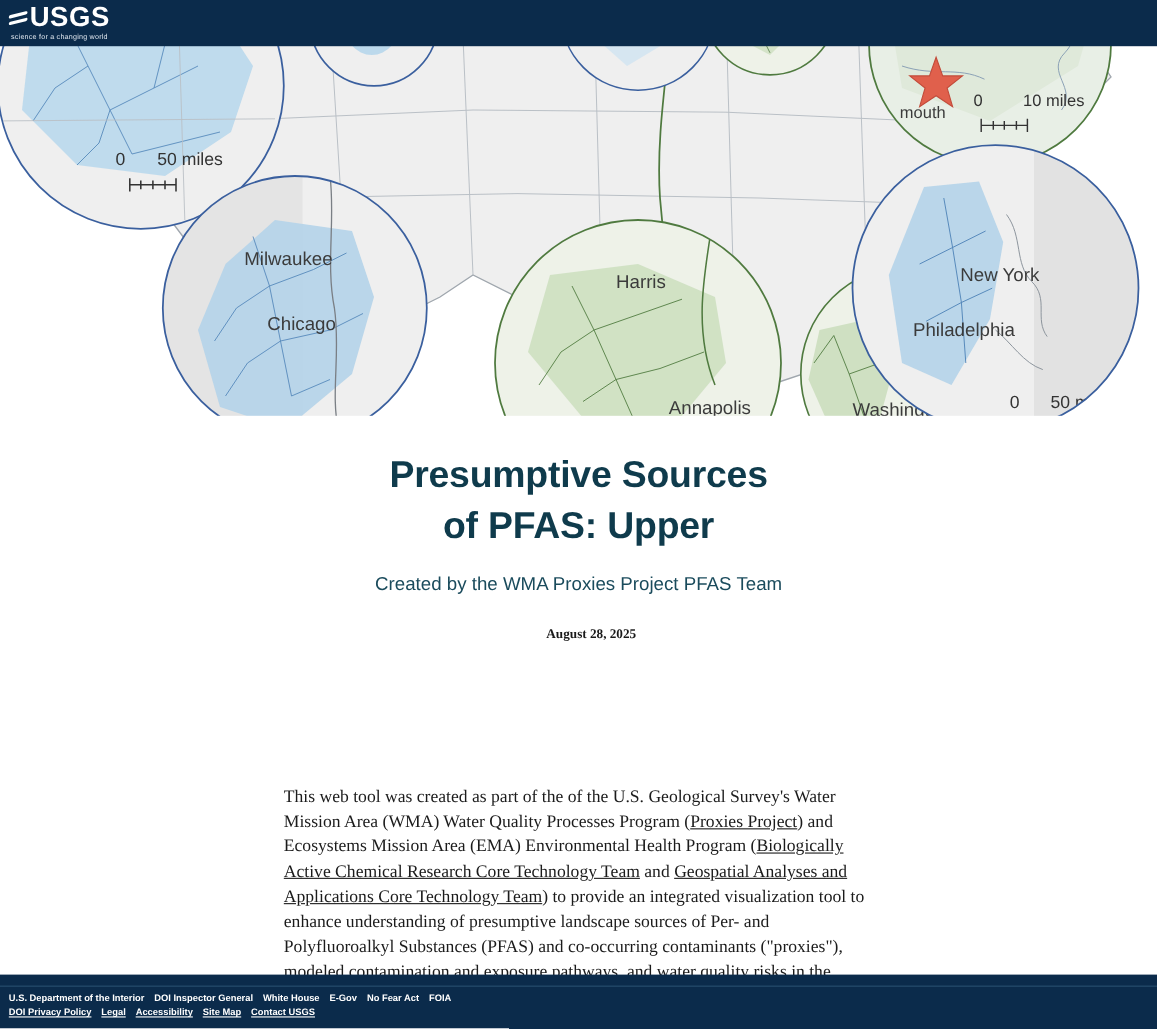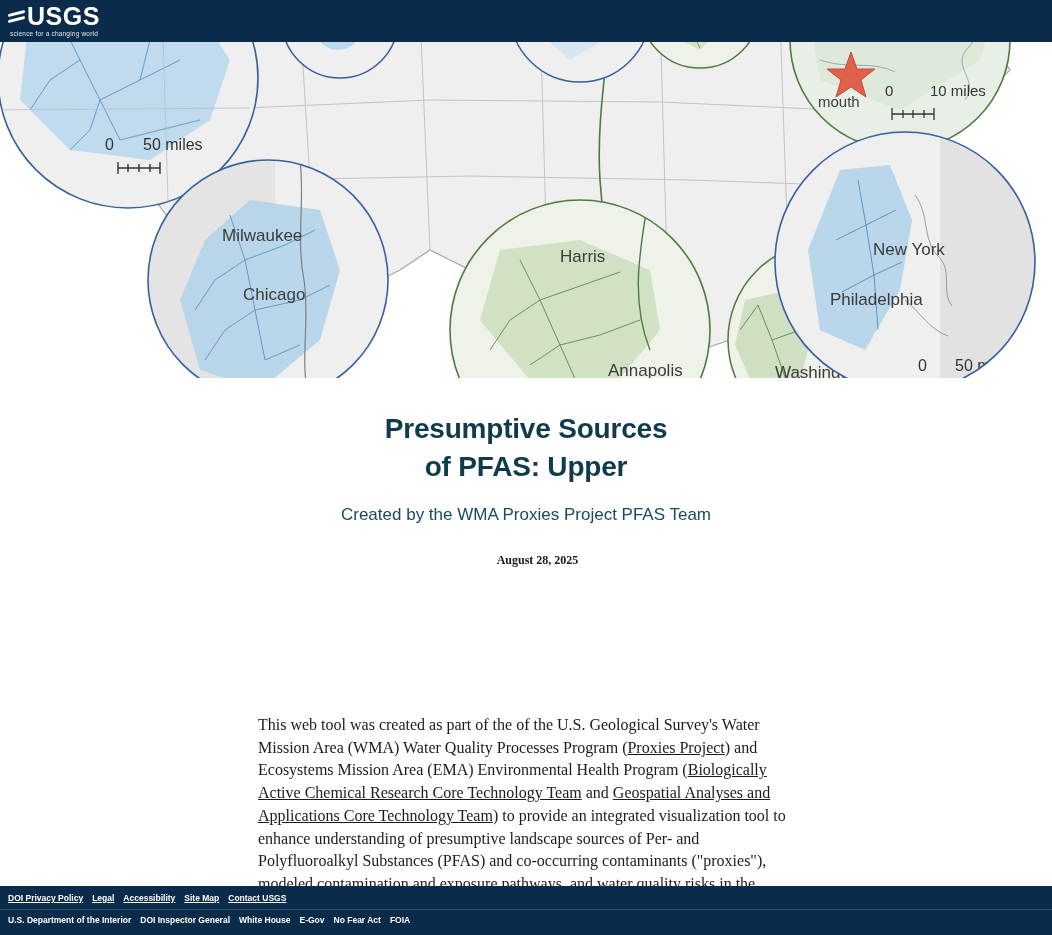--- a/index.html
+++ b/index.html
@@ -83,21 +83,21 @@
   .title-block {
     position: absolute;
     top: 390px; left: 0;
     width: 1052px;
     text-align: center;
   }
   .main-title {
     margin: 20px auto 0;
     width: 420px;
     color: #0f3b4c;
-    font-size: 28px;
+    font-size: 34px;
     font-weight: bold;
     line-height: 1.34;
     letter-spacing: -0.2px;
   }
   .subtitle {
     margin-top: 20px;
     color: #1a4b5c;
     font-size: 17px;
     font-weight: normal;
   }
@@ -398,21 +398,21 @@
     </h1>
     <div class="subtitle">Created by the WMA Proxies Project PFAS Team</div>
     <div class="date">August 28, 2025</div>
   </div>
 
   <div class="body-wrap">
     <p class="body-text"><span>This web tool was created as part of the of the U.S. Geological Survey's Water Mission Area (WMA) Water Quality Processes Program (</span><a href="#">Proxies Project</a><span>) and Ecosystems Mission Area (EMA) Environmental Health Program (</span><a href="#">Biologically Active Chemical Research Core Technology Team</a><span> and </span><a href="#">Geospatial Analyses and Applications Core Technology Team</a><span>) to provide an integrated visualization tool to enhance understanding of presumptive landscape sources of Per- and Polyfluoroalkyl Substances (PFAS) and co-occurring contaminants ("proxies"), modeled contamination and exposure pathways, and water quality risks in the Upper Colorado River Basin (UCOL).</span></p>
   </div>
 
   <div class="footer">
+    <div class="footer-row row2">
+      <span class="lead">U.S. Department of the Interior</span><a href="#">DOI Inspector General</a><a href="#">White House</a><a href="#">E-Gov</a><a href="#">No Fear Act</a><a href="#">FOIA</a>
+    </div>
     <div class="footer-row row1">
       <a href="#">DOI Privacy Policy</a><a href="#">Legal</a><a href="#">Accessibility</a><a href="#">Site Map</a><a href="#">Contact USGS</a>
     </div>
-    <div class="footer-row row2">
-      <span class="lead">U.S. Department of the Interior</span><a href="#">DOI Inspector General</a><a href="#">White House</a><a href="#">E-Gov</a><a href="#">No Fear Act</a><a href="#">FOIA</a>
-    </div>
   </div>
 
 </div>
 
 </body></html>

